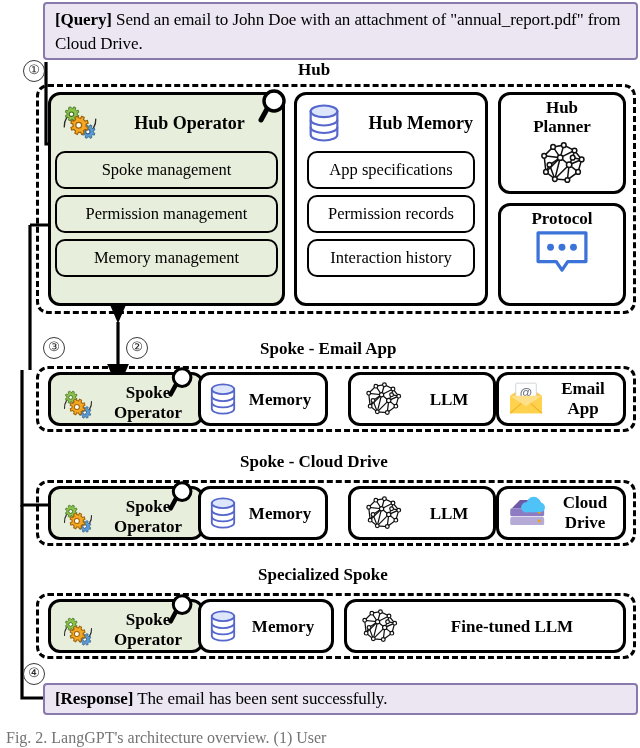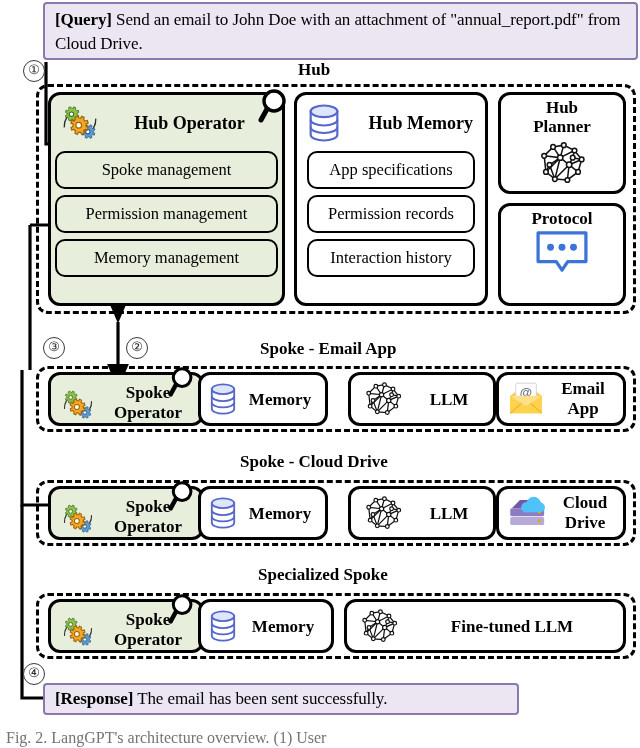--- a/index.html
+++ b/index.html
@@ -40,21 +40,21 @@
   }
   #query-bubble {
     left: 43px;
     top: 2px;
     width: 595px;
     height: 58px;
   }
   #response-bubble {
     left: 43px;
     top: 683px;
-    width: 476px;
+    width: 595px;
     height: 32px;
     padding-top: 2px;
   }
 
   
   .section {
     position: absolute;
     box-sizing: border-box;
     border: 3px dashed #000000;
     border-radius: 12px;

